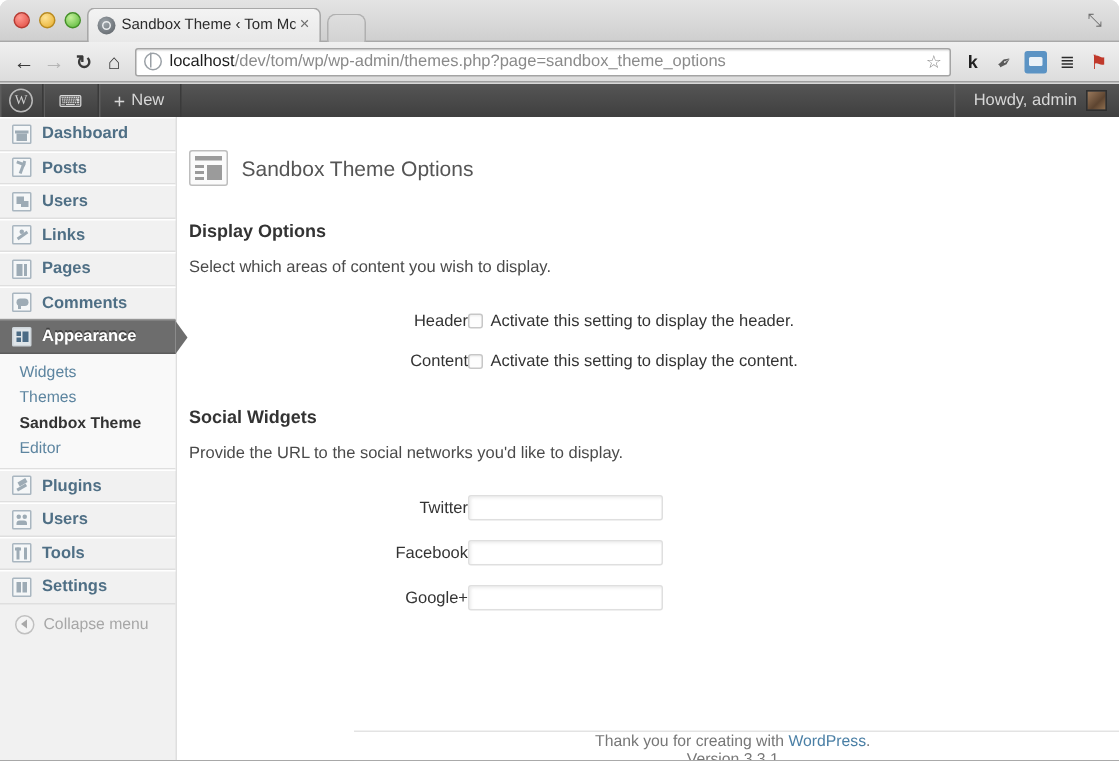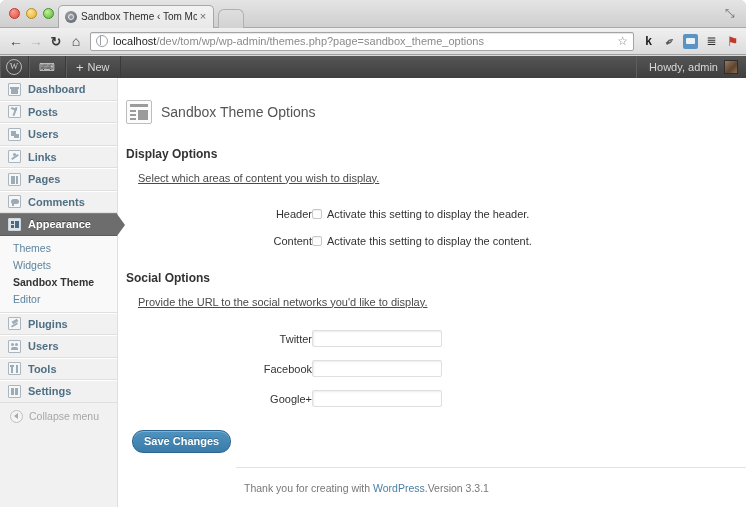--- a/index.html
+++ b/index.html
@@ -472,22 +472,21 @@
 
   .section-title {
     font-size: 12px;
     font-weight: bold;
     color: #333333;
     margin: 0 0 11px 0;
   }
   .section-desc {
     font-size: 11px;
     color: #4a4a4a;
-    margin: 0 0 16px 12px;
-    text-decoration: underline;
+    margin: 0 0 16px 0;
   }
 
   .form-table { width: 100%; border-collapse: collapse; }
   .form-table tr { height: 27.5px; }
   .form-table th {
     width: 171px;
     text-align: right;
     font-size: 11px;
     font-weight: normal;
     color: #333333;
@@ -535,29 +534,31 @@
     text-shadow: 0 -1px 0 rgba(0,0,0,.3);
     box-shadow: inset 0 1px 0 rgba(255,255,255,.28);
   }
 
   
   .wp-footer {
     position: absolute;
     left: 118px;
     right: 0;
     bottom: 0;
-    height: 40px;
+    height: 20px;
     border-top: 1px solid #e3e3e3;
     display: flex;
     align-items: center;
+    justify-content: space-between;
     padding: 0 13px 0 8px;
     font-size: 10.5px;
     color: #777777;
     box-sizing: border-box;
     background: #ffffff;
+    flex-direction: column;
   }
   .wp-footer a { color: #4a7fa5; text-decoration: none; }
 </style>
 </head>
 <body>
 
 <div id="screen">
 <div class="browser">
 
   <div class="titlebar">
@@ -667,22 +668,22 @@
         <div class="menu-item current">
           <span class="menu-icon ic-appear">
                 <i class="a"></i>
                 <i class="b"></i>
                 <i class="c"></i>
               </span>
           <span class="mlabel">Appearance</span>
         </div>
 
         <div class="submenu">
+          <div class="submenu-item">Widgets</div>
           <div class="submenu-item">Themes</div>
-          <div class="submenu-item">Widgets</div>
           <div class="submenu-item active">Sandbox Theme</div>
           <div class="submenu-item">Editor</div>
         </div>
 
         <div class="menu-item">
           <span class="menu-icon ic-plugins">
                 <i class="a"></i>
                 <i class="b"></i>
               </span>
           <span class="mlabel">Plugins</span>
@@ -750,21 +751,21 @@
               <td>
                 <label class="cb-row">
                   <span class="checkbox"></span>
                   <span class="cb-label">Activate this setting to display the content.</span>
                 </label>
               </td>
             </tr>
           </tbody>
               </table>
 
-          <h3 class="section-title" style="margin-top:16px">Social Options</h3>
+          <h3 class="section-title" style="margin-top:16px">Social Widgets</h3>
           <p class="section-desc">Provide the URL to the social networks you'd like to display.</p>
 
           <table class="form-table">
             <tbody>
                   <tr style="height:30px">
               <th>Twitter</th>
               <td>
                 <input class="text-input" type="text" placeholder="" style="">
               </td>
             </tr>
@@ -776,23 +777,20 @@
             </tr>
             <tr style="height:30px">
               <th>Google+</th>
               <td>
                 <input class="text-input" type="text" placeholder="" style="">
               </td>
             </tr>
           </tbody>
               </table>
 
-          <div class="submit-wrap">
-            <span class="button-primary">Save Changes</span>
-          </div>
 
         </div>
 
         <div class="wp-footer">
           <span><span>Thank you for creating with </span><a href="#">WordPress</a><span>.</span></span>
           <span>Version 3.3.1</span>
         </div>
       </div>
 
     </div>

